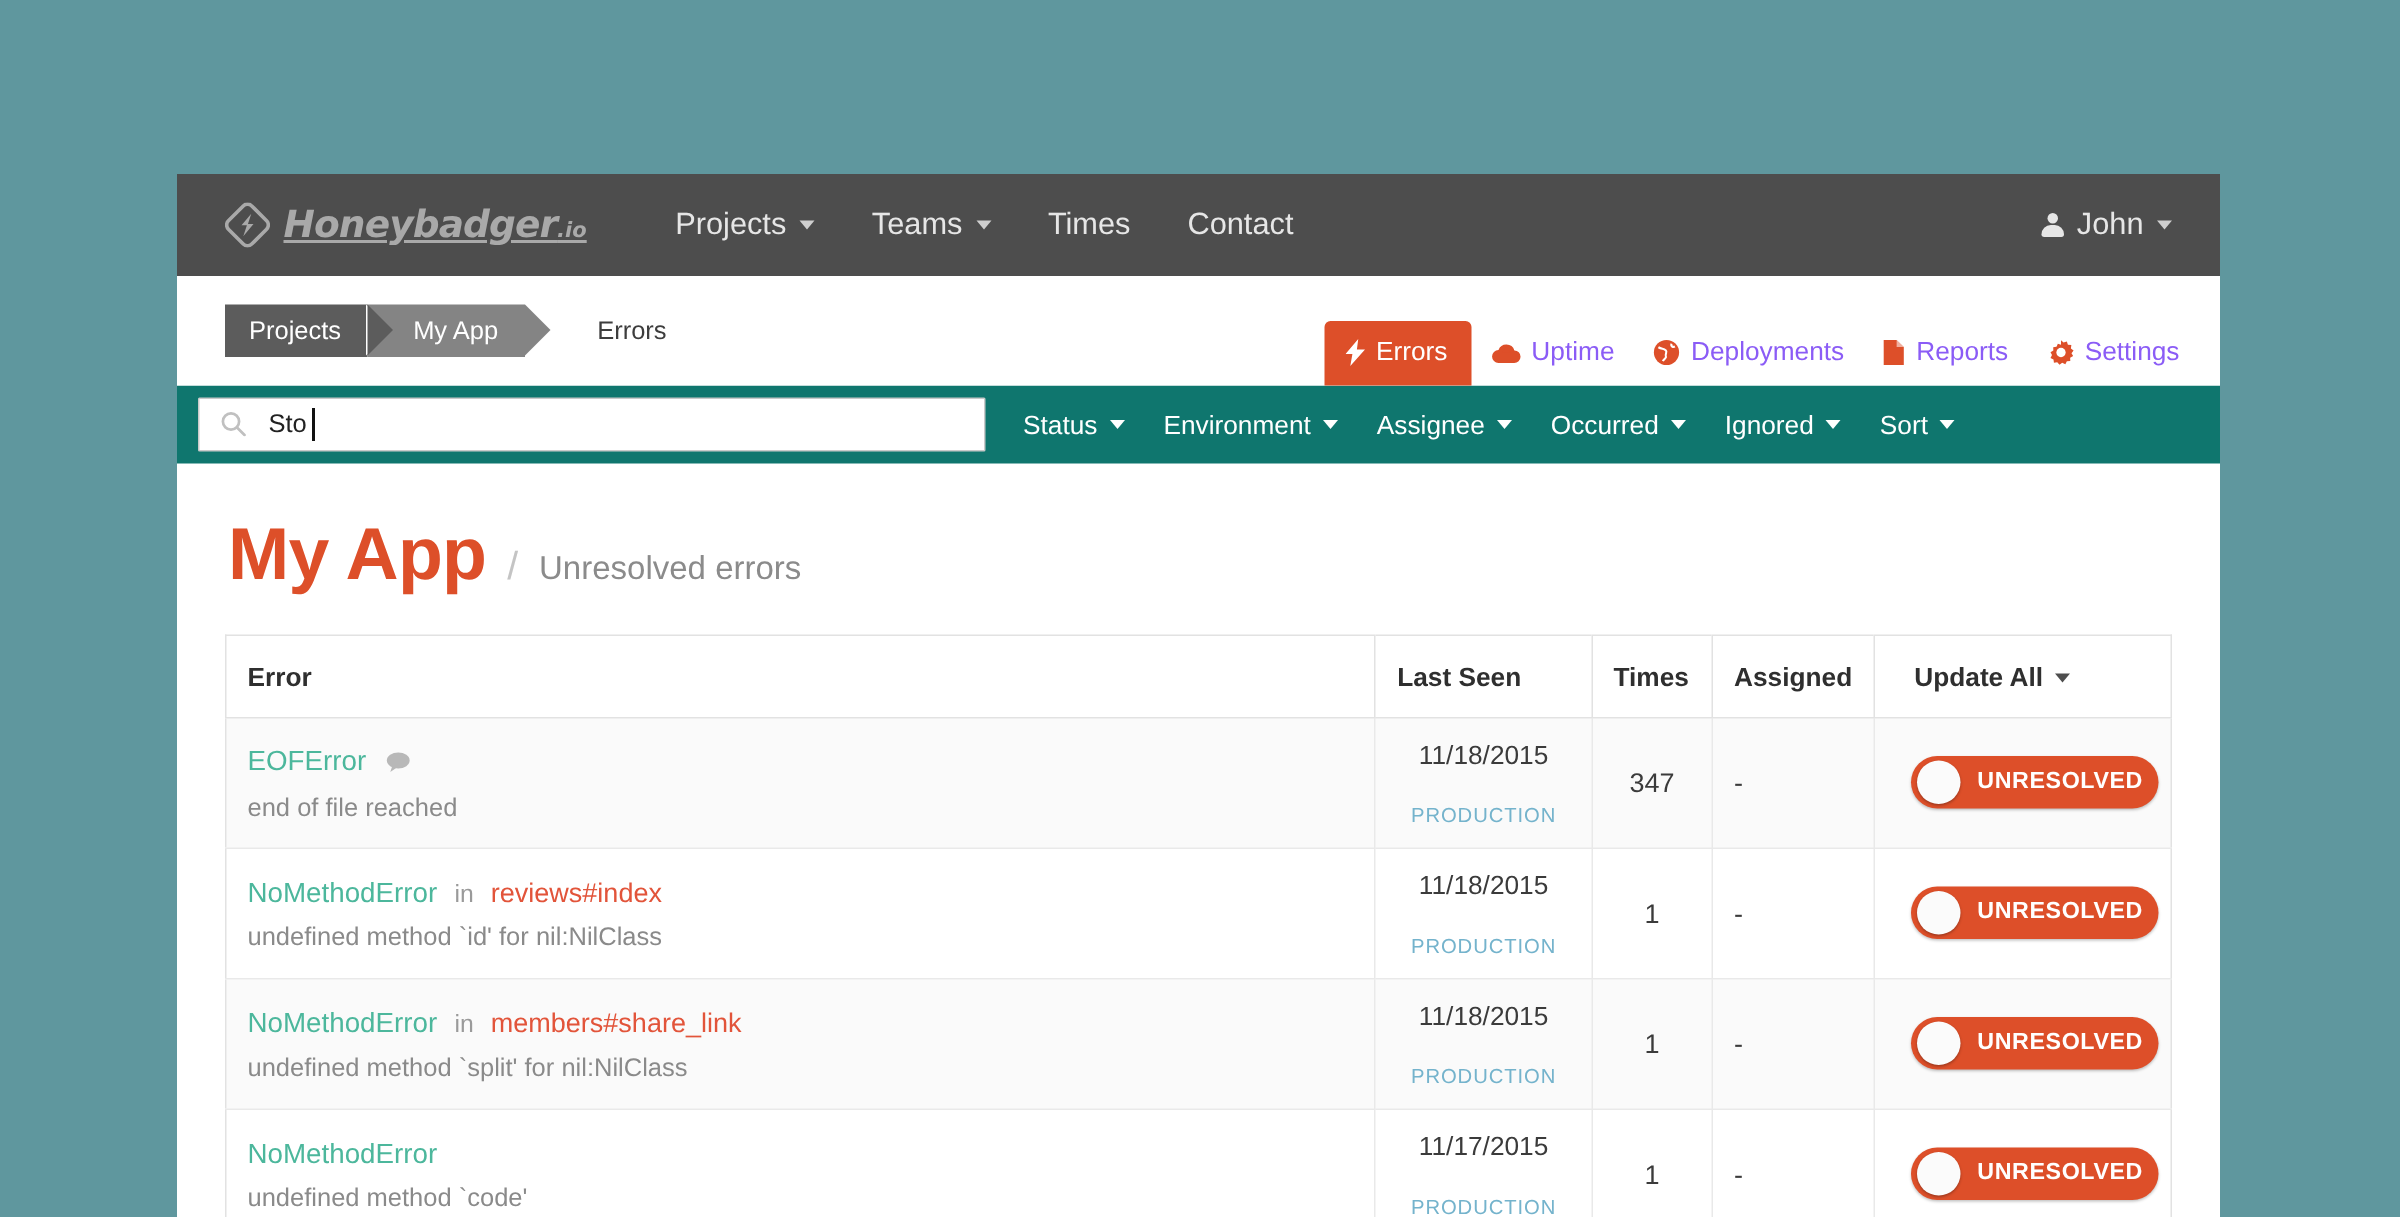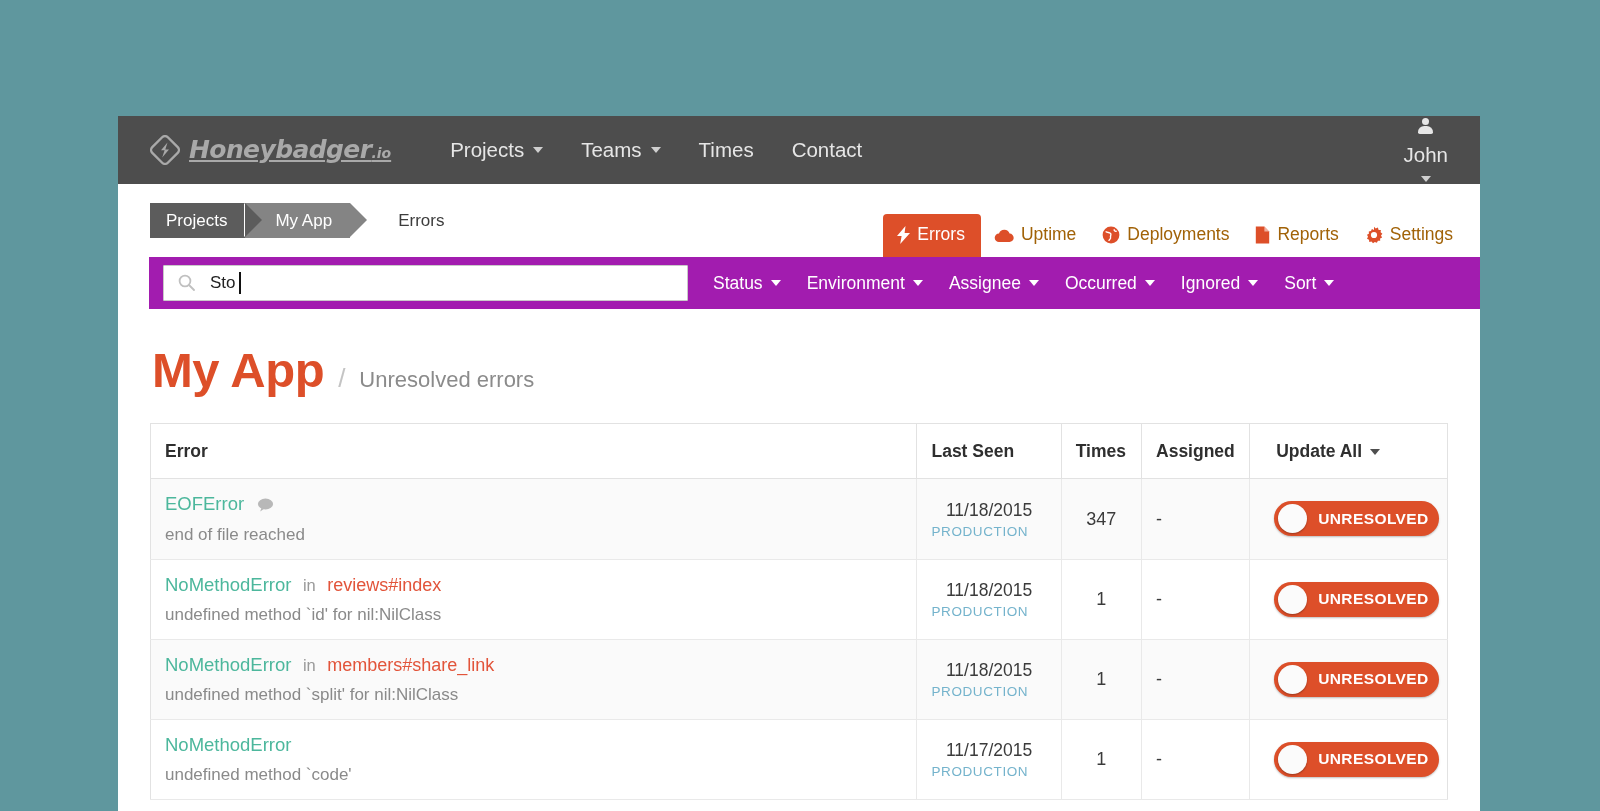--- a/index.html
+++ b/index.html
@@ -88,21 +88,20 @@
   }
   .nav-user {
     margin-left: auto;
     color: #e6e6e6;
     font-size: 20.5px;
     display: flex;
     align-items: center;
     gap: 9px;
     cursor: pointer;
     padding: 8px 4px;
-    flex-direction: column;
   }
   .user-icon {
     display: inline-block;
     width: 15px; height: 16px;
     position: relative;
   }
   .user-icon::before {
     content: "";
     position: absolute;
     left: 4px; top: 0;
@@ -195,43 +194,42 @@
     right: 14px;
     bottom: 0px;
     display: flex;
     align-items: flex-end;
     gap: 0px;
   }
   .tab {
     display: flex;
     align-items: center;
     gap: 7px;
-    color: #a16207;
+    color: #8b5cf6;
     font-size: 17.5px;
     padding: 10px 13px 12px 13px;
     cursor: pointer;
     white-space: nowrap;
   }
   .tab.active {
     background: #dd4f29;
     color: #ffffff;
     border-radius: 4px 4px 0 0;
     padding: 10px 16px 12px 14px;
   }
   .tab svg { display: block; }
 
   
   .filterbar {
-    background: #a21caf;
+    background: #0f766e;
     height: 52px;
     display: flex;
     align-items: center;
     padding: 0 18px 0 14px;
     gap: 0px;
-    margin-left: 31px;
   }
   .search-wrap {
     position: relative;
     width: 525px;
     height: 36px;
     flex: none;
     margin-right: 12px;
   }
   .search-input {
     width: 100%;
@@ -363,22 +361,22 @@
   }
   .cell-date {
     font-size: 17.5px;
     color: #3b3b3b;
     text-align: center;
   }
   .cell-env {
     font-size: 13.5px;
     color: #74b3cc;
     letter-spacing: .6px;
-    margin-top: 3px;
-    text-align: left;
+    margin-top: 22px;
+    text-align: center;
   }
   .cell-times {
     font-size: 18px;
     color: #3b3b3b;
     text-align: center;
   }
   .cell-assigned {
     font-size: 18px;
     color: #3b3b3b;
     padding-left: 4px;

